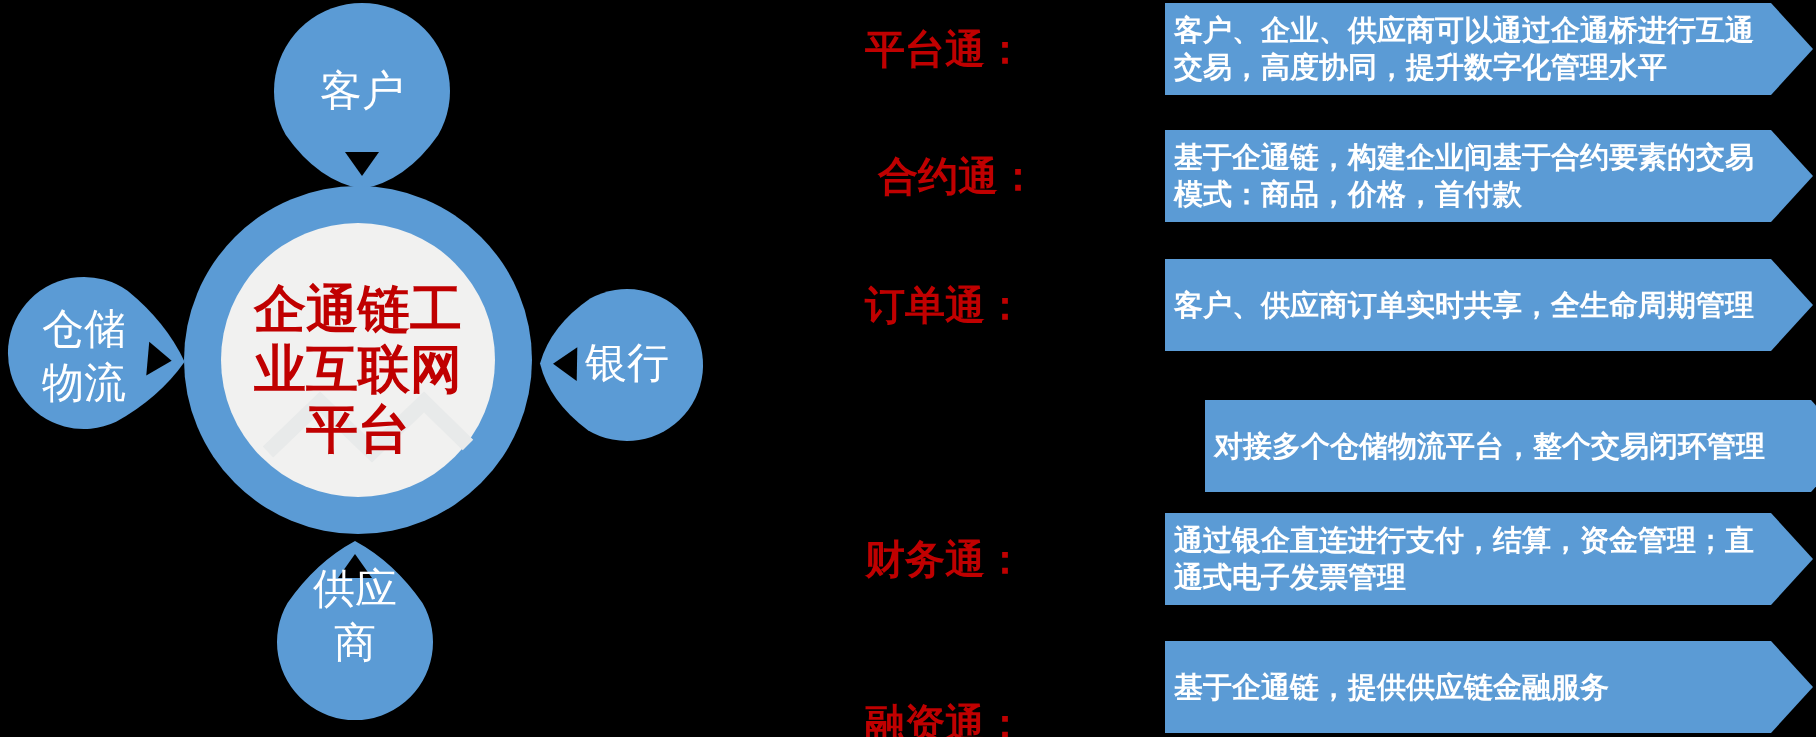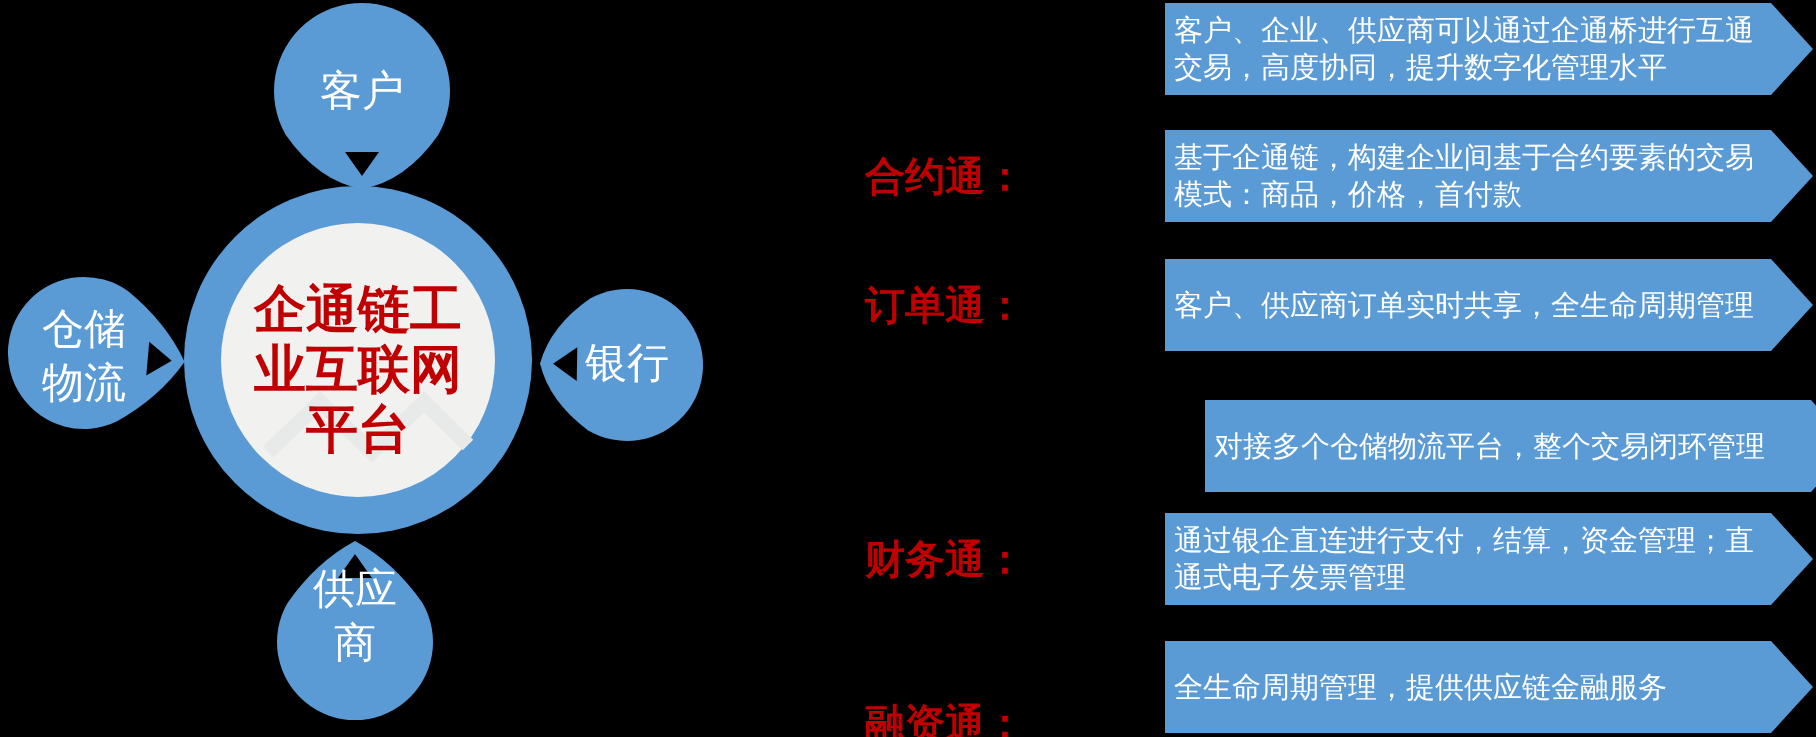--- a/index.html
+++ b/index.html
@@ -26,21 +26,21 @@
     left:865px;width:295px;height:92px;display:flex;align-items:center;
     color:var(--red);font-weight:bold;font-size:40px;white-space:nowrap;
   }
   .banner{
     left:1165px;width:648px;height:92px;background:var(--blue);
     display:flex;align-items:center;
     clip-path:polygon(0 0,606px 0,648px 46px,606px 92px,0 92px);
   }
   .banner-text{
     color:var(--white);font-size:29px;line-height:37px;
-    white-space:pre-line;padding-left:9px;
+    white-space:pre-line;padding-left:9px;font-weight:bold;
   }
 </style>
 </head>
 <body>
 
 <div class="stage">
 
   <svg class="abs" style="left:0;top:0;" width="740" height="737" viewBox="0 0 740 737">
 
     <g transform="translate(362,91) rotate(90)">
@@ -71,26 +71,27 @@
   <div class="abs sat-text" style="left:362px;top:91px;">客户</div>
   <div class="abs sat-text" style="left:84px;top:356px;">仓储
 物流</div>
   <div class="abs sat-text" style="left:627px;top:363px;">银行</div>
   <div class="abs sat-text" style="left:355px;top:616px;">供应
 商</div>
   <div class="abs center-text" style="left:358px;top:348px;">企通链工
 业互联网
 平台</div>
 
+  <div class="abs feature-label" style="top:3px;">平台通：</div>
   <div class="abs banner" style="top:3px;">
     <div class="banner-text">客户、企业、供应商可以通过企通桥进行互通
 交易，高度协同，提升数字化管理水平</div>
   </div>
 
-  <div class="abs feature-label" style="top:130px;">合约通：</div>
+  <div class="abs feature-label" style="top:130px;margin-left:13px;">合约通：</div>
   <div class="abs banner" style="top:130px;">
     <div class="banner-text">基于企通链，构建企业间基于合约要素的交易
 模式：商品，价格，首付款</div>
   </div>
 
   <div class="abs feature-label" style="top:259px;">订单通：</div>
   <div class="abs banner" style="top:259px;">
     <div class="banner-text">客户、供应商订单实时共享，全生命周期管理</div>
   </div>
 
@@ -99,16 +100,16 @@
   </div>
 
   <div class="abs feature-label" style="top:513px;">财务通：</div>
   <div class="abs banner" style="top:513px;">
     <div class="banner-text">通过银企直连进行支付，结算，资金管理；直
 通式电子发票管理</div>
   </div>
 
   <div class="abs feature-label" style="top:677px;font-family:Liberation Serif, serif;">融资通：</div>
   <div class="abs banner" style="top:641px;">
-    <div class="banner-text">全生命周期管理，提供供应链金融服务</div>
+    <div class="banner-text">基于企通链，提供供应链金融服务</div>
   </div>
 
 </div>
 
 </body></html>

